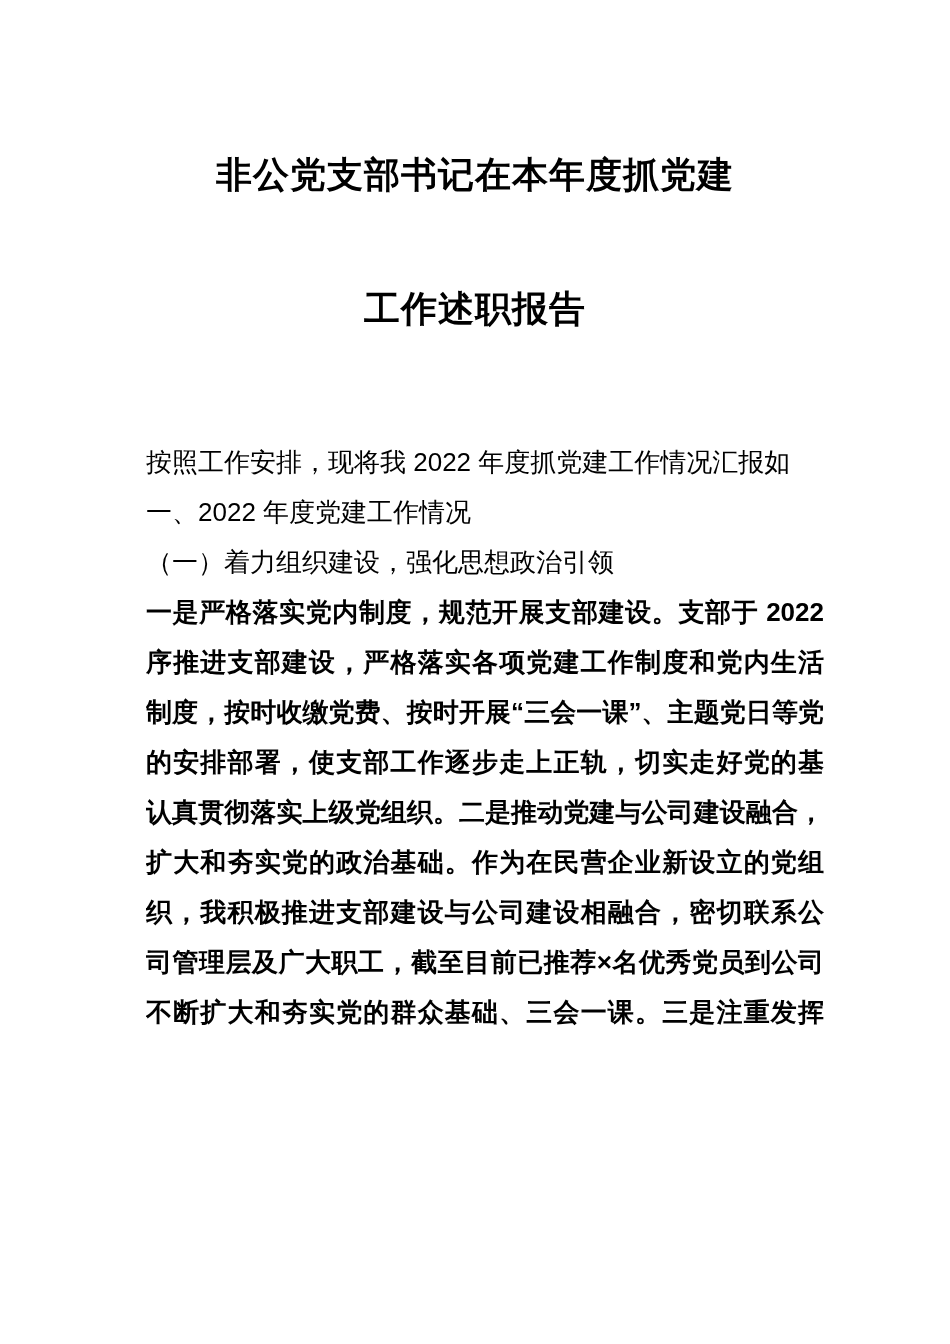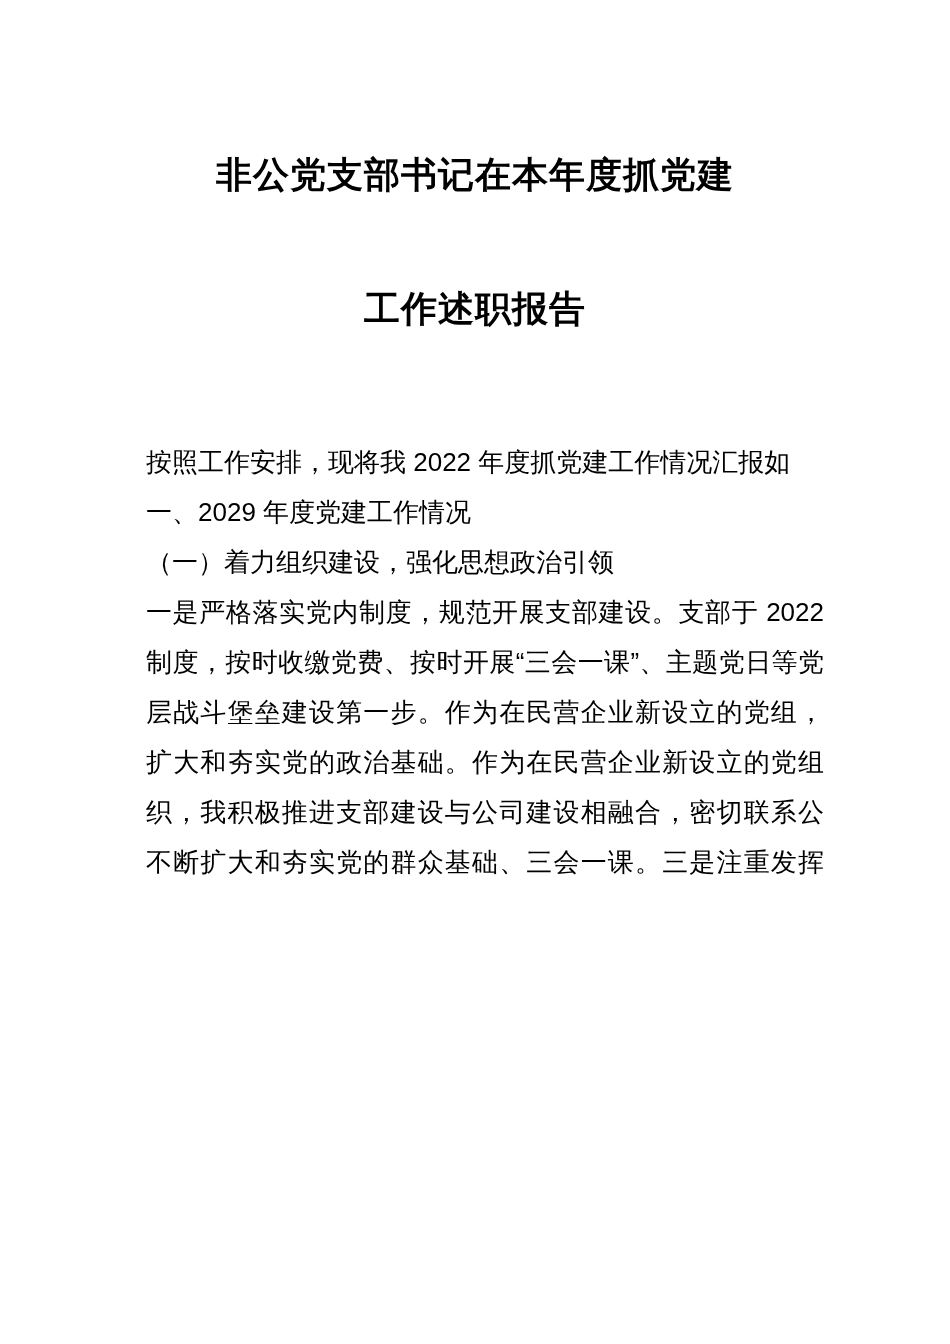--- a/index.html
+++ b/index.html
@@ -41,36 +41,40 @@
   }
   .line {
     height: 50px;
     line-height: 50px;
     overflow: hidden;
     text-align: left;
   }
   .line.fill {
     text-align: justify;
     text-align-last: justify;
+    font-weight: bold;
   }
 </style>
 </head>
 <body>
 
 <div class="page">
 
   <h1 class="doc-title t1">非公党支部书记在本年度抓党建</h1>
 
   <h1 class="doc-title t2">工作述职报告</h1>
 
   <div class="body-text">
     <div class="line">按照工作安排，现将我 2022 年度抓党建工作情况汇报如下。</div>
-    <div class="line">一、2029 年度党建工作情况</div>
+    <div class="line">一、2022 年度党建工作情况</div>
     <div class="line">（一）着力组织建设，强化思想政治引领</div>
     <div class="line fill">一是严格落实党内制度，规范开展支部建设。支部于 2022</div>
+    <div class="line fill">序推进支部建设，严格落实各项党建工作制度和党内生活</div>
     <div class="line fill">制度，按时收缴党费、按时开展“三会一课”、主题党日等党</div>
-    <div class="line fill">层战斗堡垒建设第一步。作为在民营企业新设立的党组，</div>
+    <div class="line fill">的安排部署，使支部工作逐步走上正轨，切实走好党的基</div>
+    <div class="line fill">认真贯彻落实上级党组织。二是推动党建与公司建设融合，</div>
     <div class="line fill">扩大和夯实党的政治基础。作为在民营企业新设立的党组</div>
     <div class="line fill">织，我积极推进支部建设与公司建设相融合，密切联系公</div>
+    <div class="line fill">司管理层及广大职工，截至目前已推荐×名优秀党员到公司</div>
     <div class="line fill">不断扩大和夯实党的群众基础、三会一课。三是注重发挥</div>
   </div>
 
 </div>
 
 </body></html>

